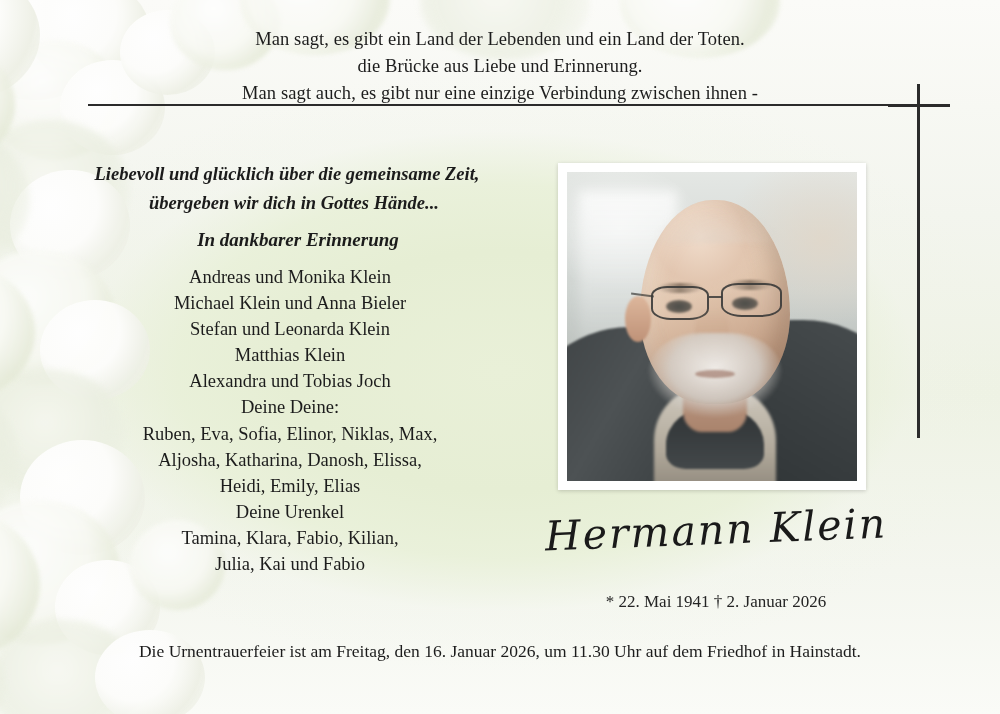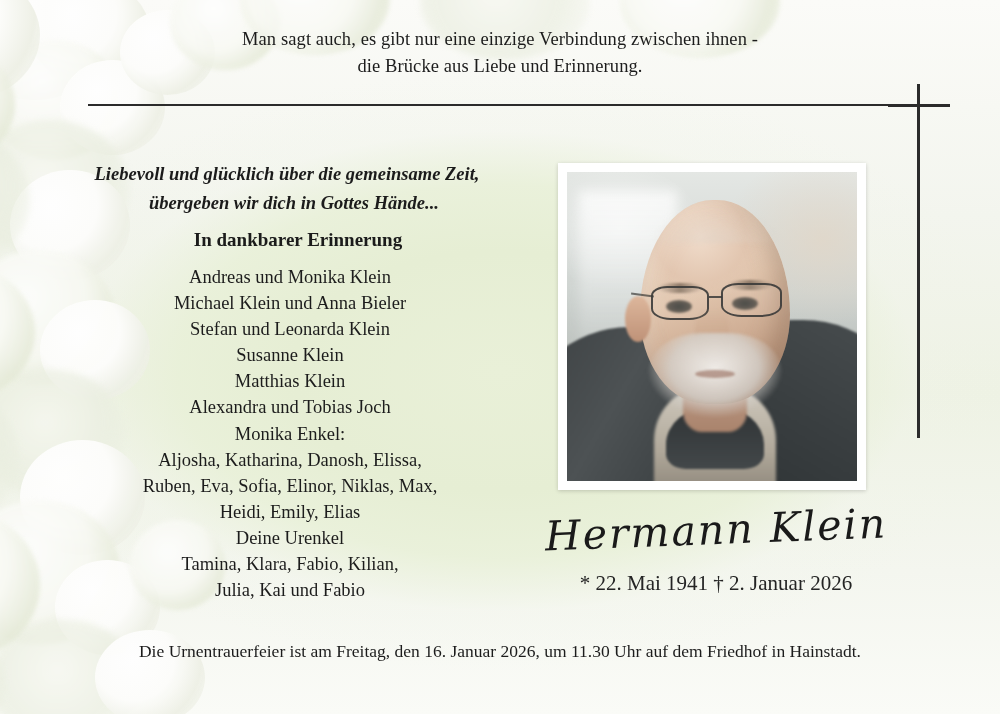--- a/index.html
+++ b/index.html
@@ -88,20 +88,21 @@
     color: #1b1b1b;
   }
   #dedication .l2 { padding-left: 14px; }
 
   #memory {
     position: absolute;
     top: 229px;
     left: 52px;
     width: 470px;
     text-align: center;
+    font-style: italic;
     font-weight: bold;
     font-size: 19px;
     color: #1b1b1b;
     padding-left: 22px;
   }
 
   #mourners {
     position: absolute;
     top: 264px;
     left: 40px;
@@ -248,24 +249,24 @@
     font-style: italic;
     font-size: 41px;
     letter-spacing: 2px;
     color: #1a1a1a;
     transform: rotate(-2.2deg);
     white-space: nowrap;
   }
   #dates {
     position: absolute;
     left: 506px;
-    top: 571px;
+    top: 592px;
     width: 420px;
     text-align: center;
-    font-size: 21px;
+    font-size: 17px;
     color: #242424;
   }
 
   #funeral {
     position: absolute;
     left: 0;
     top: 638px;
     width: 1000px;
     text-align: center;
     font-size: 17.5px;
@@ -320,41 +321,41 @@
     <div class="bloom soft" style="left:240px; bottom:-55px; width:150px; height:110px;"></div>
     <div class="bloom shade" style="left:420px; bottom:-60px; width:170px; height:115px;"></div>
     <div class="bloom soft" style="left:620px; bottom:-58px; width:160px; height:112px;"></div>
   </div>
 
   <div id="rule-top" style="left:88px; top:104px; width:836px; height:2px;"></div>
   <div id="cross-v" style="left:917px; top:84px; width:3px; height:354px;"></div>
   <div id="cross-h" style="left:888px; top:104px; width:62px; height:3px;"></div>
 
   <div id="verse">
+    <div>Man sagt, es gibt ein Land der Lebenden und ein Land der Toten.</div>
+    <div>die Brücke aus Liebe und Erinnerung.</div>
     <div>Man sagt auch, es gibt nur eine einzige Verbindung zwischen ihnen -</div>
-    <div>die Brücke aus Liebe und Erinnerung.</div>
   </div>
 
   <div id="dedication">
     <div class="l1">Liebevoll und glücklich über die gemeinsame Zeit,</div>
     <div class="l2">übergeben wir dich in Gottes Hände...</div>
   </div>
 
   <div id="memory">In dankbarer Erinnerung</div>
 
   <div id="mourners">
     <div>Andreas und Monika Klein</div>
     <div>Michael Klein und Anna Bieler</div>
     <div>Stefan und Leonarda Klein</div>
-    <div>Susanne Klein</div>
     <div>Matthias Klein</div>
     <div>Alexandra und Tobias Joch</div>
-    <div>Monika Enkel:</div>
+    <div>Deine Deine:</div>
+    <div>Ruben, Eva, Sofia, Elinor, Niklas, Max,</div>
     <div>Aljosha, Katharina, Danosh, Elissa,</div>
-    <div>Ruben, Eva, Sofia, Elinor, Niklas, Max,</div>
     <div>Heidi, Emily, Elias</div>
     <div>Deine Urenkel</div>
     <div>Tamina, Klara, Fabio, Kilian,</div>
     <div>Julia, Kai und Fabio</div>
   </div>
 
   <div id="photo-frame">
     <div id="photo">
       <div class="p-bg"></div>
       <div class="p-window"></div>

